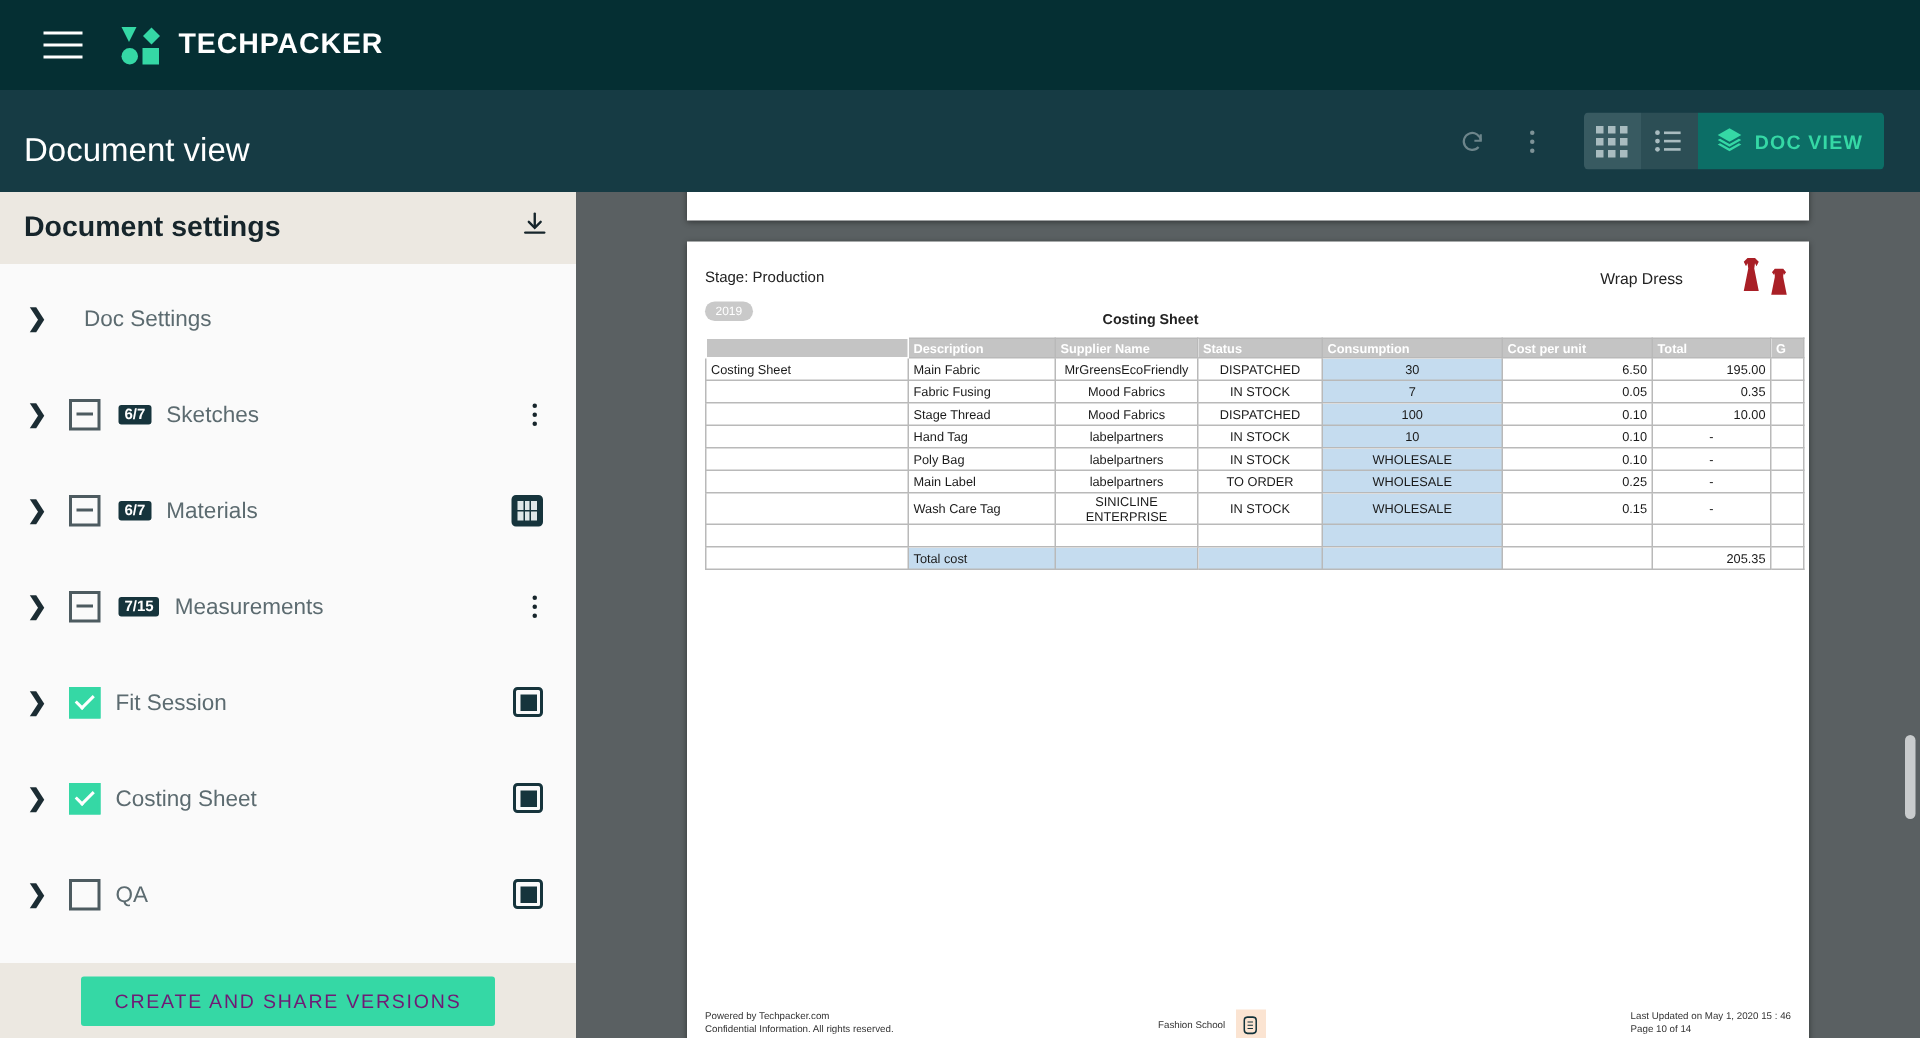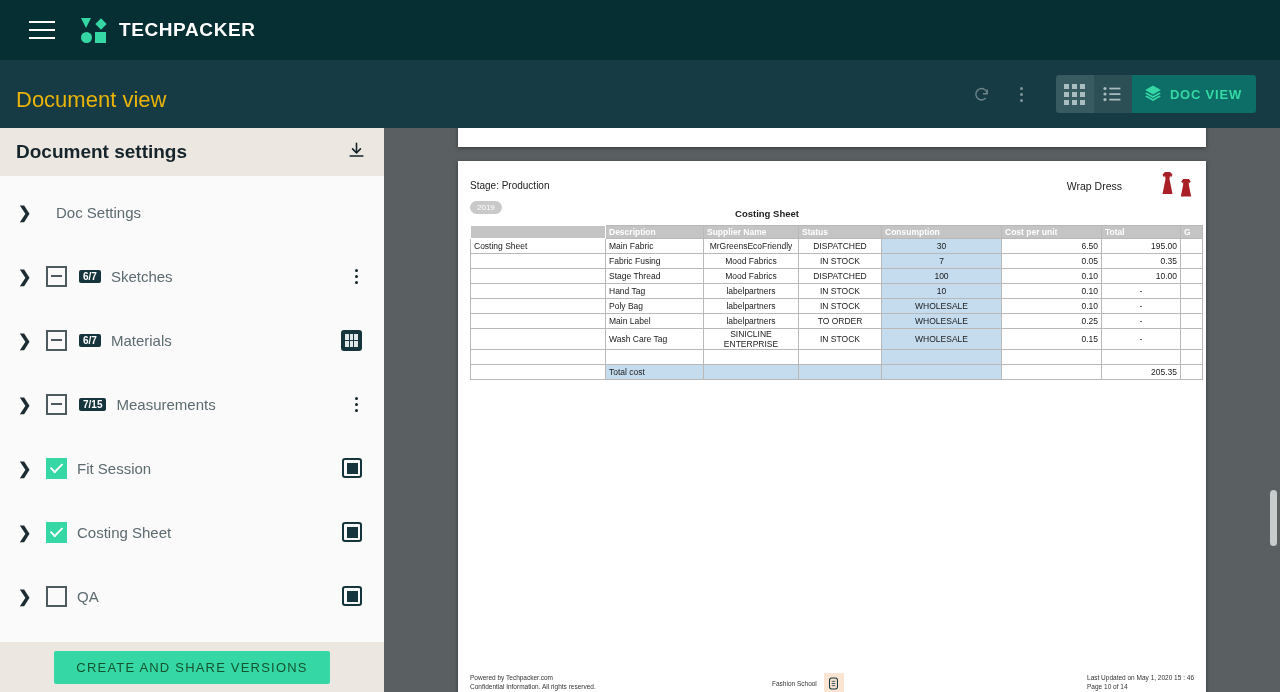--- a/index.html
+++ b/index.html
@@ -49,21 +49,21 @@
 
   
   .subbar {
     position: absolute; top: 60px; left: 0;
     width: 1280px; height: 68px;
     background: #163b44;
     display: flex; align-items: center;
   }
   .subbar-title {
     margin-left: 16px;
-    color: #eab308;
+    color: #ffffff;
     font-size: 22px;
     font-weight: 300;
     margin-top: 12px;
   }
   .subbar-tools {
     margin-left: auto; margin-right: 24px;
     display: flex; align-items: center; gap: 0;
   }
   .icon-btn {
     width: 40px; height: 40px;
@@ -167,21 +167,21 @@
   .kebab { display: flex; flex-direction: column; gap: 3px; cursor: pointer; padding: 4px; }
   .kebab i { width: 3px; height: 3px; border-radius: 50%; background: #16252b; display: block; }
 
   .sidebar-footer {
     position: absolute; bottom: 0; left: 0;
     width: 384px; height: 50px;
     background: #ece8e1;
     display: flex; align-items: center; justify-content: center;
   }
   .cs-btn {
-    background: #35d8a5; color: #14532d;
+    background: #35d8a5; color: #701a75;
     border: none;
     font-size: 13px; font-weight: normal;
     letter-spacing: 1.2px;
     padding: 9px 22px;
     border-radius: 2px;
     cursor: pointer;
     font-family: "Liberation Sans", sans-serif;
   }
 
   

